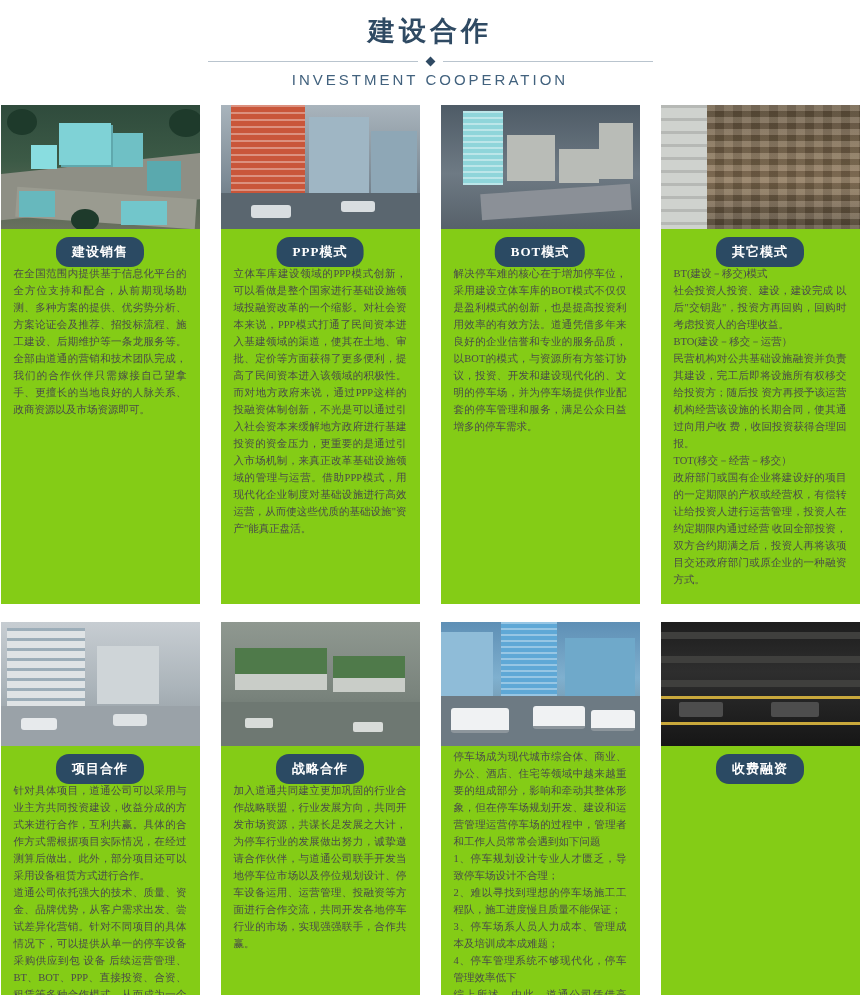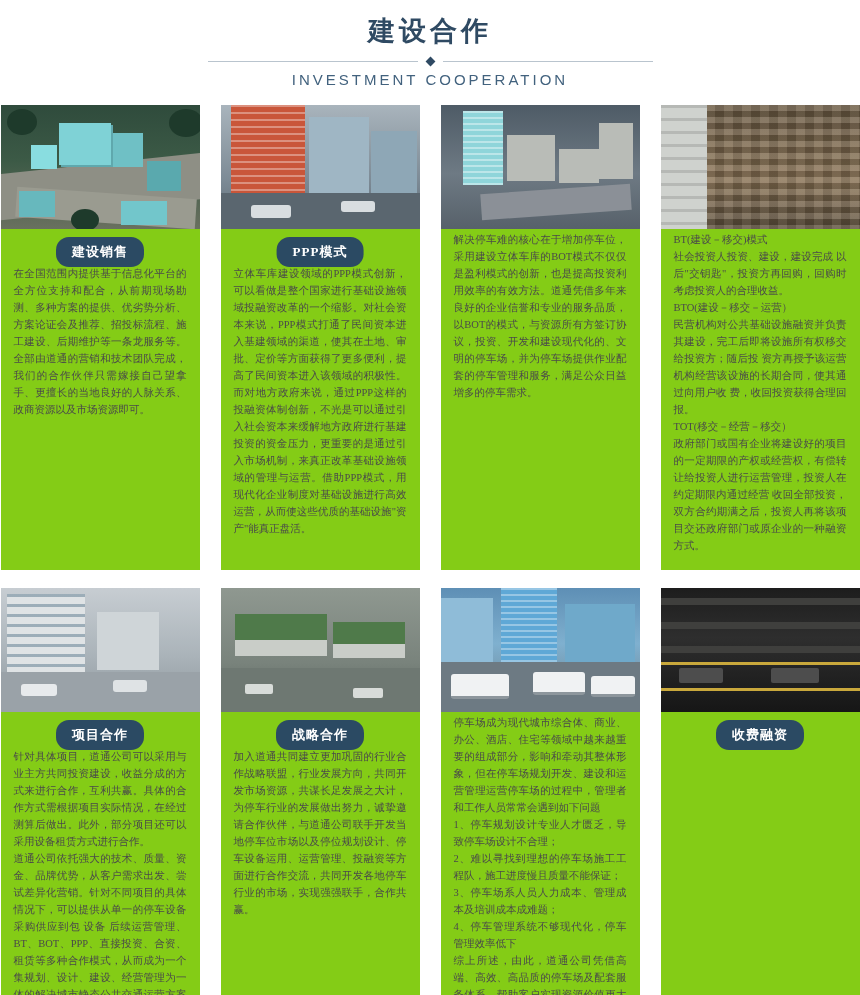--- a/index.html
+++ b/index.html
@@ -231,28 +231,34 @@
     </div>
 
     <div class="card">
       <div class="thumb t3">
         <div class="shape tow"></div>
         <div class="shape blk" style="left:66px;top:30px;width:48px;height:46px;"></div>
         <div class="shape blk" style="left:118px;top:44px;width:40px;height:34px;"></div>
         <div class="shape blk" style="left:158px;top:18px;width:34px;height:56px;"></div>
         <div class="road"></div>
       </div>
+      <div class="badge-wrap">
+        <div class="badge">BOT模式</div>
+      </div>
       <div class="body">解决停车难的核心在于增加停车位，采用建设立体车库的BOT模式不仅仅是盈利模式的创新，也是提高投资利用效率的有效方法。道通凭借多年来良好的企业信誉和专业的服务品质，以BOT的模式，与资源所有方签订协议，投资、开发和建设现代化的、文明的停车场，并为停车场提供作业配套的停车管理和服务，满足公众日益增多的停车需求。</div>
     </div>
 
     <div class="card tall">
       <div class="thumb t4">
         <div class="shape fac"></div>
         <div class="shape left"></div>
         <div class="shape left-lines"></div>
+      </div>
+      <div class="badge-wrap">
+        <div class="badge">其它模式</div>
       </div>
       <div class="body">BT(建设－移交)模式
 社会投资人投资、建设，建设完成 以后"交钥匙"，投资方再回购，回购时考虑投资人的合理收益。
 BTO(建设－移交－运营）
 民营机构对公共基础设施融资并负责其建设，完工后即将设施所有权移交给投资方；随后投 资方再授予该运营机构经营该设施的长期合同，使其通过向用户收 费，收回投资获得合理回报。
 TOT(移交－经营－移交）
 政府部门或国有企业将建设好的项目的一定期限的产权或经营权，有偿转让给投资人进行运营管理，投资人在约定期限内通过经营 收回全部投资，双方合约期满之后，投资人再将该项目交还政府部门或原企业的一种融资方式。</div>
     </div>
 
   </div>

